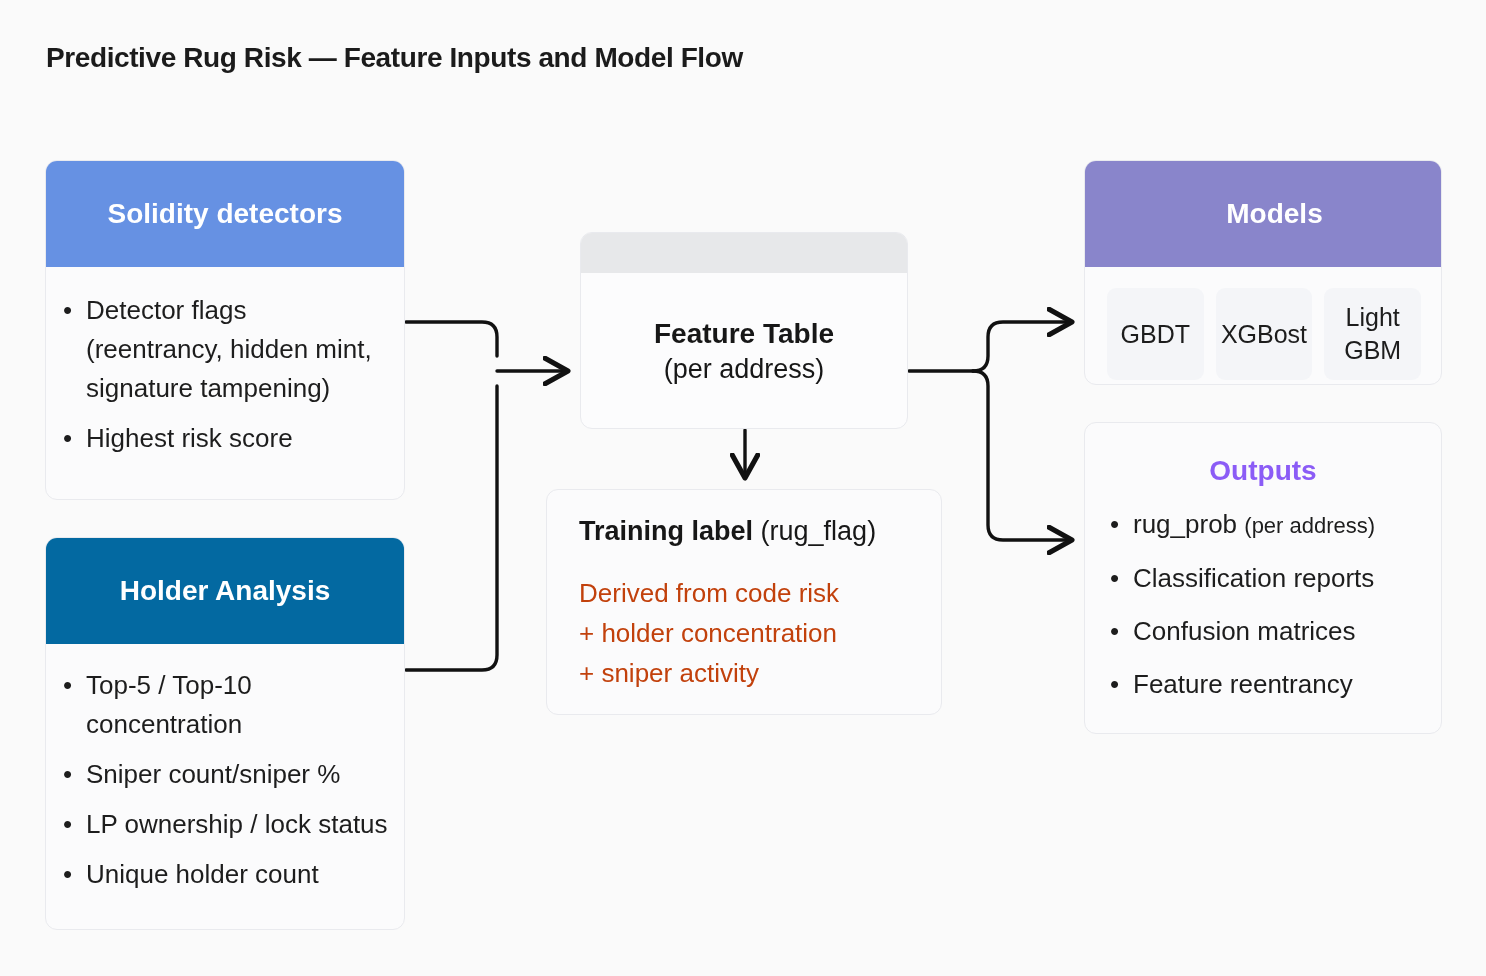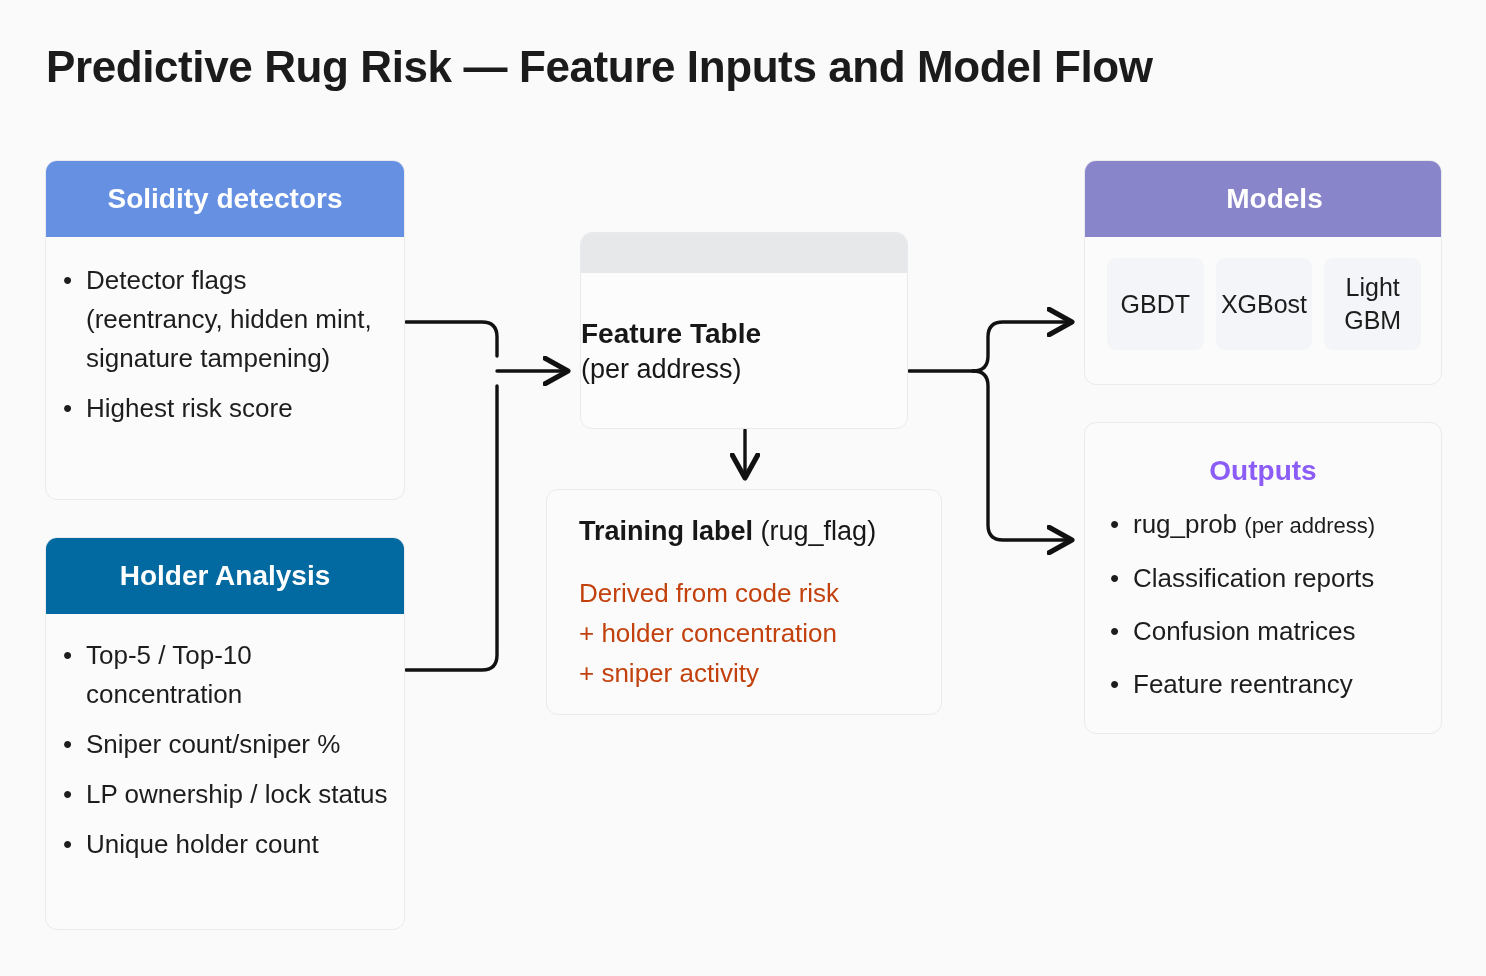--- a/index.html
+++ b/index.html
@@ -14,38 +14,38 @@
     background: #fafafa;
     font-family: "Liberation Sans", sans-serif;
     overflow: hidden;
   }
 
   
   #page-title {
     position: absolute;
     left: 46px;
     top: 42px;
-    font-size: 44px;
+    font-size: 28px;
     font-weight: bold;
     color: #1b1b1b;
     letter-spacing: -0.4px;
     white-space: nowrap;
   }
 
   
   .card {
     position: absolute;
     background: #fbfbfc;
     border: 1px solid #e9eaee;
     border-radius: 12px;
     box-sizing: border-box;
     overflow: hidden;
   }
   .card-header {
-    height: 76px;
+    height: 106px;
     display: flex;
     align-items: center;
     justify-content: center;
     color: #ffffff;
     font-size: 28px;
     font-weight: bold;
     text-align: center;
   }
   .card-header.blue   { background: #6691e3; }
   .card-header.green  { background: #0369a1; }
@@ -88,21 +88,21 @@
     background: #fcfcfd;
   }
   #box-feature .strip {
     height: 40px;
     background: #e7e8ea;
   }
   #box-feature .ft-inner {
     height: 157px;
     display: flex;
     flex-direction: column;
-    align-items: flex-start;
+    align-items: center;
     justify-content: center;
     gap: 4px;
   }
   #box-feature .ft-title {
     font-size: 28px;
     font-weight: bold;
     color: #171717;
   }
   #box-feature .ft-sub {
     font-size: 27px;

